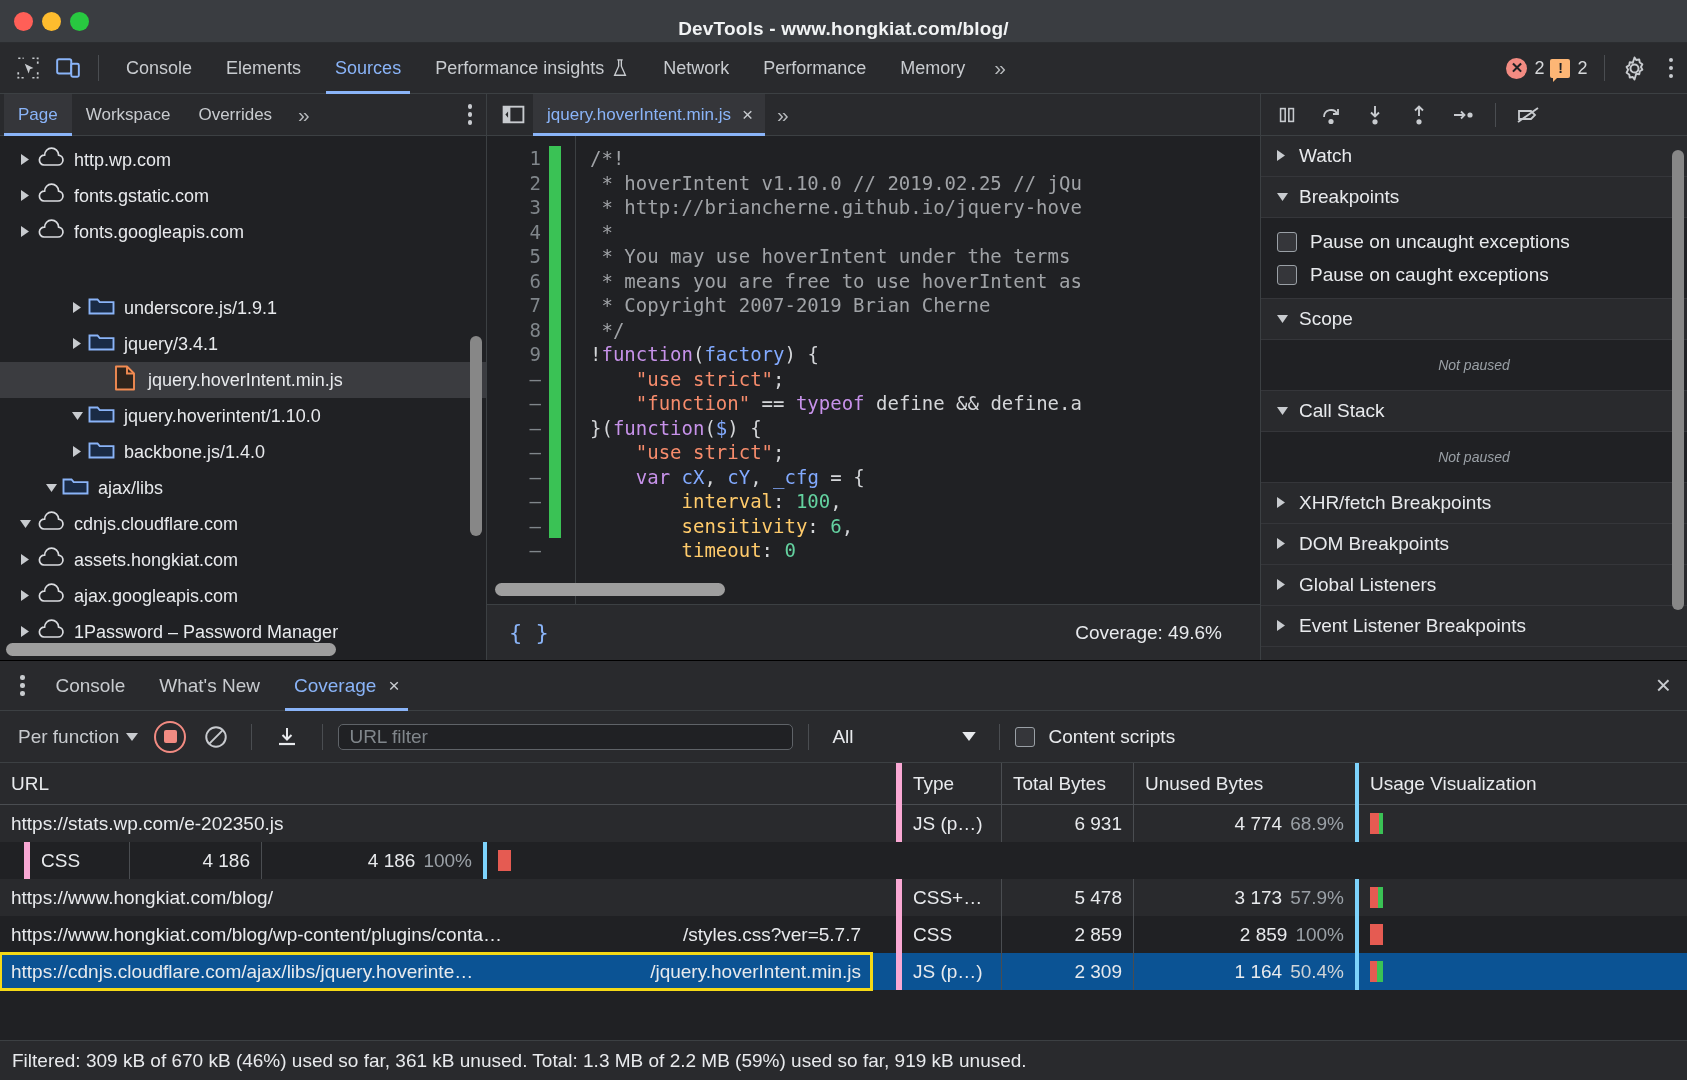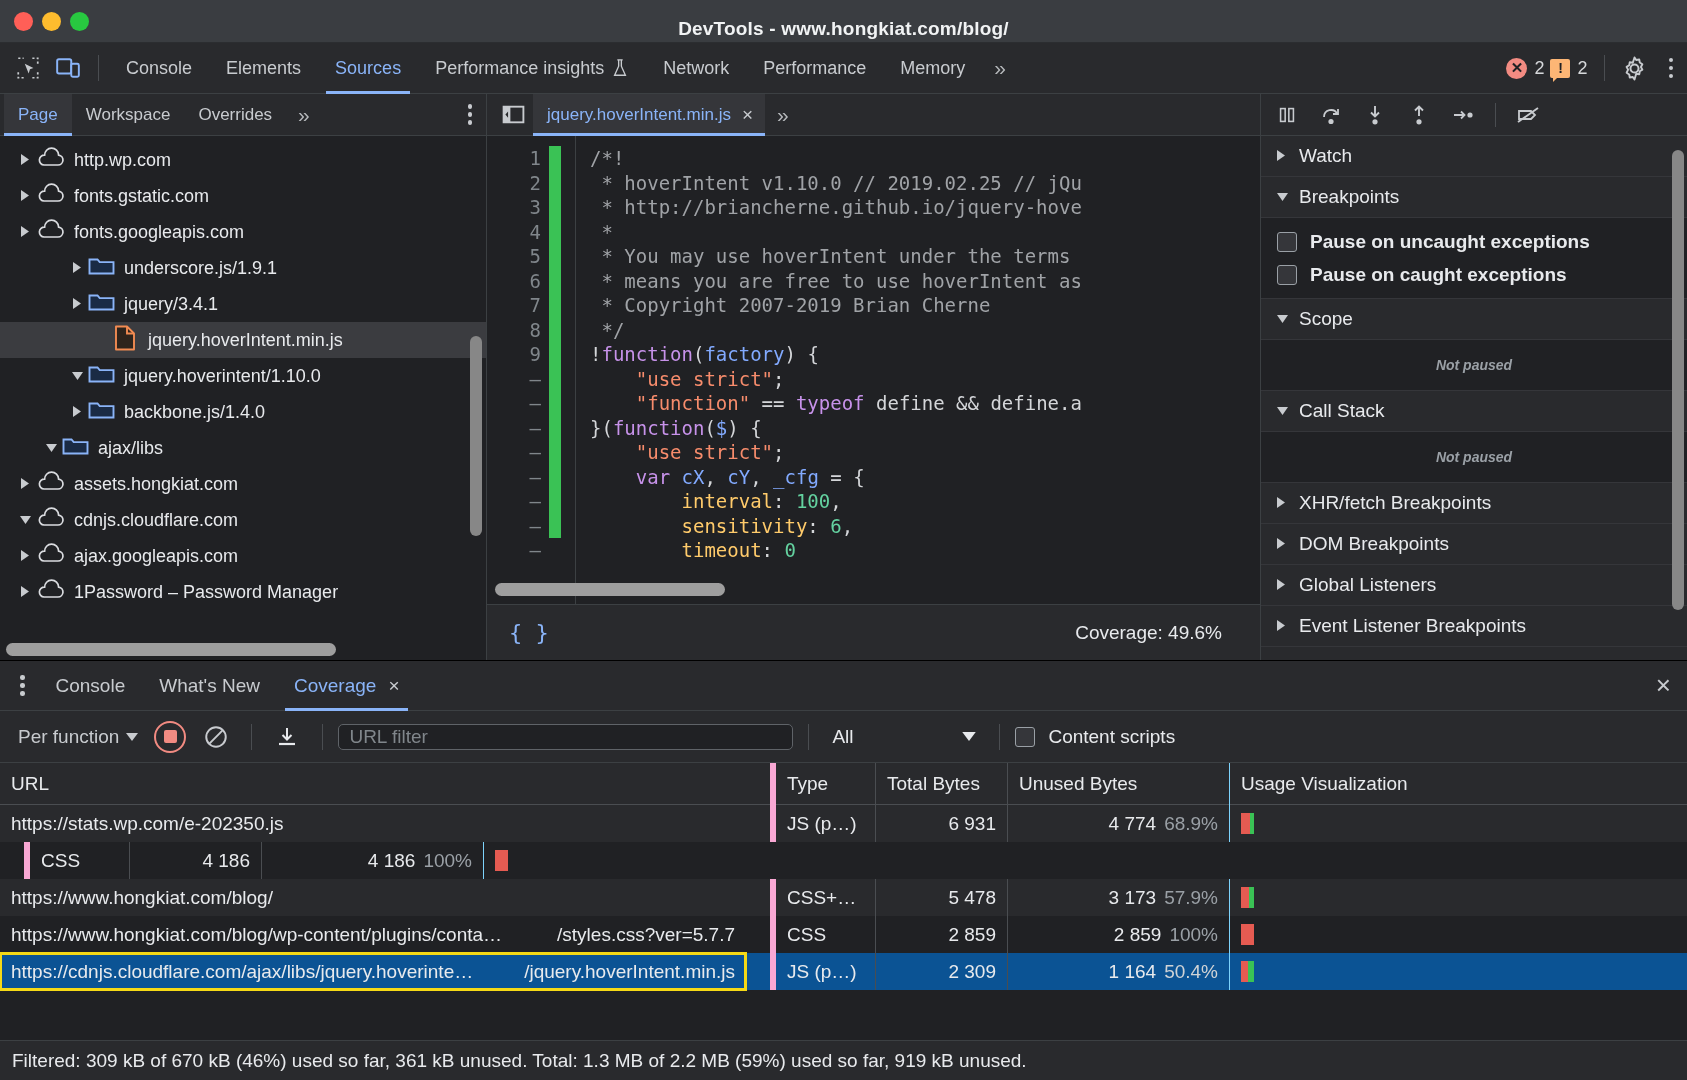--- a/index.html
+++ b/index.html
@@ -170,21 +170,21 @@
     height: 42px; flex: 0 0 42px; display: flex; align-items: center; gap: 4px;
     border-bottom: 1px solid #3c4043; padding-left: 6px;
   }
   .dbg-sep { width: 1px; height: 24px; background: #4a4d51; margin: 0 8px; }
   .dbg-body { flex: 1; overflow: hidden; position: relative; }
   .sect-head {
     height: 41px; display: flex; align-items: center; gap: 10px; padding-left: 16px;
     font-size: 19px; color: #e8eaed; cursor: pointer; border-bottom: 1px solid #35363a;
   }
   .sect-head .a { font-size: 11px; color: #c8cbcf; width: 12px; }
-  .sect-body { background: #202124; padding: 7px 0; border-bottom: 1px solid #35363a; font-weight: bold; }
+  .sect-body { background: #202124; padding: 7px 0; border-bottom: 1px solid #35363a; }
   .cbrow {
     display: flex; align-items: center; gap: 13px; height: 33px; padding-left: 16px;
     font-size: 19px; color: #e8eaed; cursor: pointer;
   }
   .cbox {
     width: 20px; height: 20px; border: 1.6px solid #9aa0a6; border-radius: 3px;
     background: #35363a; flex: 0 0 20px;
   }
   .notpaused {
     text-align: center; font-size: 14px; color: #9aa0a6; font-style: italic; padding: 10px 0;
@@ -240,21 +240,21 @@
   .cov-table { flex: 1; display: flex; flex-direction: column; min-height: 0; background: #202124; }
   .cov-head {
     height: 42px; flex: 0 0 42px; display: flex; align-items: center;
     background: #292a2d; border-bottom: 1px solid #4a4d51; font-size: 19px; color: #e8eaed;
   }
   .cov-head > div { padding: 0 11px; height: 42px; display: flex; align-items: center; }
   .c-url { flex: 1; min-width: 0; }
   .c-type { flex: 0 0 105px; border-left: 6px solid #f9a8d4; margin-left: 24px; }
   .c-total { flex: 0 0 132px; border-left: 1px solid #4a4d51; }
   .c-unused { flex: 0 0 222px; border-left: 1px solid #4a4d51; }
-  .c-viz { flex: 0 0 auto; width: 458px; border-left: 1px solid #7dd3fc; }
+  .c-viz { flex: 0 0 auto; width: 332px; border-left: 4px solid #7dd3fc; }
   .crow {
     height: 37px; display: flex; align-items: center; font-size: 19px; color: #e8eaed;
     cursor: pointer; white-space: nowrap;
   }
   .crow > div { padding: 0 11px; height: 37px; display: flex; align-items: center; overflow: hidden; }
   .crow.odd { background: #292a2d; }
   .crow.sel { background: #0b5394; }
   .crow.sel .c-url { outline: 3px solid #f5d916; outline-offset: -2px; }
   .crow .c-total, .crow .c-unused { justify-content: flex-end; }
   .u-pct { color: #9aa0a6; padding-left: 8px; }
@@ -392,21 +392,21 @@
           </div>
           <div class="trow" style="padding-left: 14px;">
             <span class="tri"><svg width="8" height="11" viewBox="0 0 8 11">
                 <path d="M0 0v11l8-5.5z" fill="#c8cbcf"></path>
               </svg></span>
             <span class="cloud-ic"><svg width="30" height="21" viewBox="0 0 30 21">
                 <path d="M8 18h14a5 5 0 00.6-9.96A7 7 0 008.6 8.2 4.9 4.9 0 008 18z" stroke="#dadce0" stroke-width="1.7" fill="none"></path>
               </svg></span>
             <span class="tlabel">fonts.googleapis.com</span>
           </div>
-          <div class="trow" style="padding-left: 66px;">
+          <div class="trow" style="padding-left: 66px; margin-top: 40px;">
             <span class="tri"><svg width="8" height="11" viewBox="0 0 8 11">
                 <path d="M0 0v11l8-5.5z" fill="#c8cbcf"></path>
               </svg></span>
             <span class="folder-ic"><svg width="27" height="21" viewBox="0 0 27 21">
                 <path d="M1.5 4.5h8l2.2 2.6h13.8v11.4H1.5z" fill="#1a2b45" stroke="#8ab4f8" stroke-width="1.9"></path>
               </svg></span>
             <span class="tlabel">underscore.js/1.9.1</span>
           </div>
           <div class="trow" style="padding-left: 66px;">
             <span class="tri"><svg width="8" height="11" viewBox="0 0 8 11">
@@ -446,36 +446,36 @@
           <div class="trow" style="padding-left: 40px;">
             <span class="tri"><svg width="11" height="8" viewBox="0 0 11 8">
                 <path d="M0 0h11L5.5 8z" fill="#c8cbcf"></path>
               </svg></span>
             <span class="folder-ic"><svg width="27" height="21" viewBox="0 0 27 21">
                 <path d="M1.5 4.5h8l2.2 2.6h13.8v11.4H1.5z" fill="#1a2b45" stroke="#8ab4f8" stroke-width="1.9"></path>
               </svg></span>
             <span class="tlabel">ajax/libs</span>
           </div>
           <div class="trow" style="padding-left: 14px;">
-            <span class="tri"><svg width="8" height="11" viewBox="0 0 8 11">
-                <path d="M0 0v11l8-5.5z" fill="#c8cbcf"></path>
+            <span class="tri"><svg width="11" height="8" viewBox="0 0 11 8">
+                <path d="M0 0h11L5.5 8z" fill="#c8cbcf"></path>
               </svg></span>
             <span class="cloud-ic"><svg width="30" height="21" viewBox="0 0 30 21">
                 <path d="M8 18h14a5 5 0 00.6-9.96A7 7 0 008.6 8.2 4.9 4.9 0 008 18z" stroke="#dadce0" stroke-width="1.7" fill="none"></path>
               </svg></span>
-            <span class="tlabel">assets.hongkiat.com</span>
+            <span class="tlabel">cdnjs.cloudflare.com</span>
           </div>
           <div class="trow" style="padding-left: 14px;">
-            <span class="tri"><svg width="11" height="8" viewBox="0 0 11 8">
-                <path d="M0 0h11L5.5 8z" fill="#c8cbcf"></path>
+            <span class="tri"><svg width="8" height="11" viewBox="0 0 8 11">
+                <path d="M0 0v11l8-5.5z" fill="#c8cbcf"></path>
               </svg></span>
             <span class="cloud-ic"><svg width="30" height="21" viewBox="0 0 30 21">
                 <path d="M8 18h14a5 5 0 00.6-9.96A7 7 0 008.6 8.2 4.9 4.9 0 008 18z" stroke="#dadce0" stroke-width="1.7" fill="none"></path>
               </svg></span>
-            <span class="tlabel">cdnjs.cloudflare.com</span>
+            <span class="tlabel">assets.hongkiat.com</span>
           </div>
           <div class="trow" style="padding-left: 14px;">
             <span class="tri"><svg width="8" height="11" viewBox="0 0 8 11">
                 <path d="M0 0v11l8-5.5z" fill="#c8cbcf"></path>
               </svg></span>
             <span class="cloud-ic"><svg width="30" height="21" viewBox="0 0 30 21">
                 <path d="M8 18h14a5 5 0 00.6-9.96A7 7 0 008.6 8.2 4.9 4.9 0 008 18z" stroke="#dadce0" stroke-width="1.7" fill="none"></path>
               </svg></span>
             <span class="tlabel">ajax.googleapis.com</span>
           </div>

